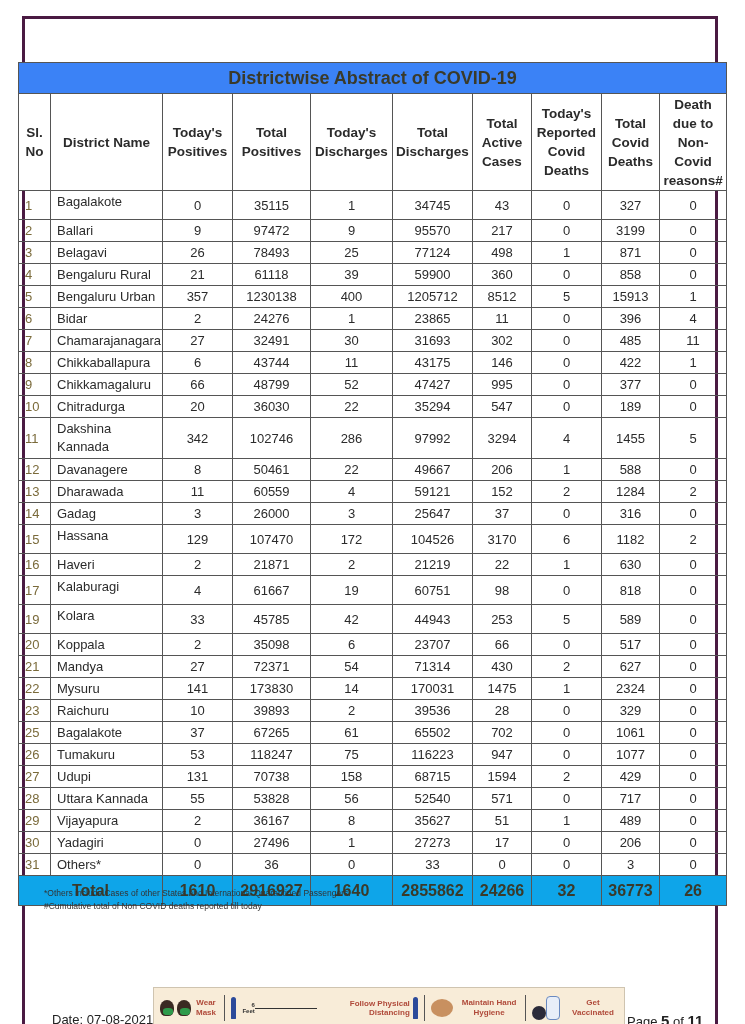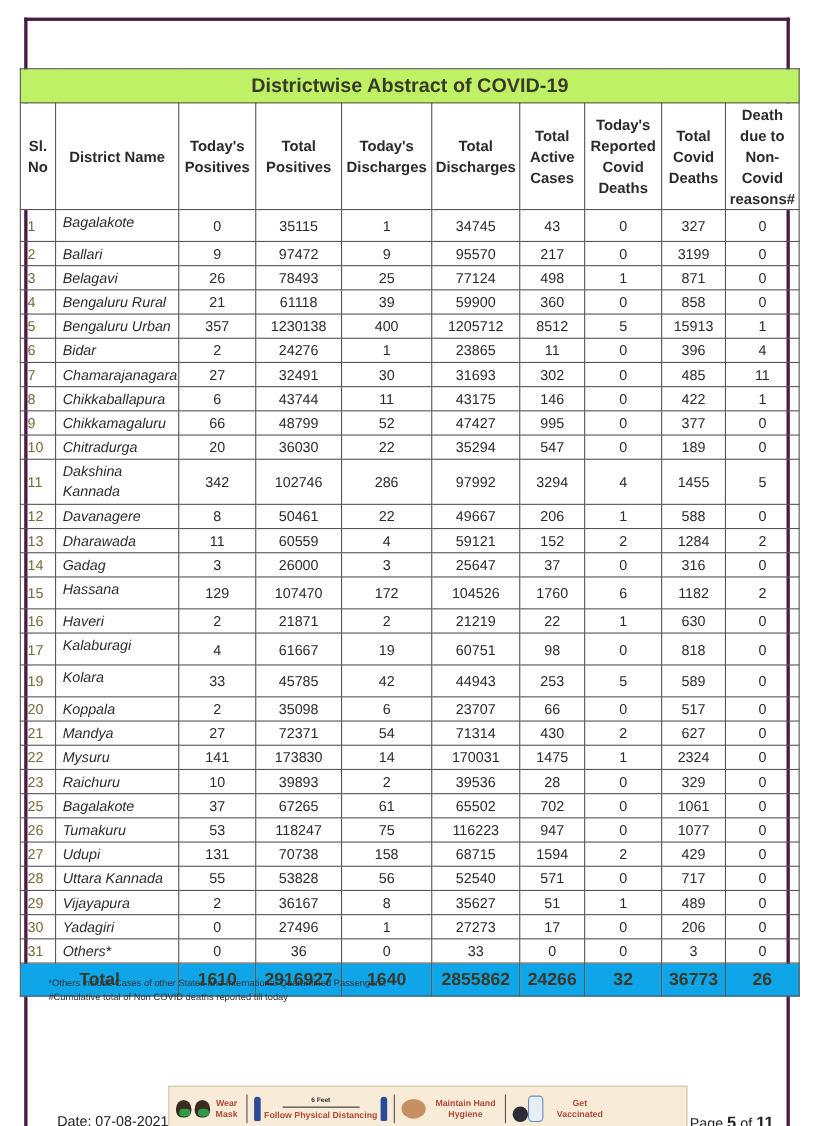--- a/index.html
+++ b/index.html
@@ -1,39 +1,39 @@
 <!DOCTYPE html>
 <html><head>
 <meta charset="utf-8">
 <style>
   html, body { margin:0; padding:0; background:#ffffff; }
   body { width:745px; height:1024px; position:relative; overflow:hidden; font-family:"Liberation Sans", sans-serif; color:#2b2b2b; }
   .frame { position:absolute; left:22px; top:16px; width:696px; height:1020px; border:3px solid #4a1a42; border-bottom:none; box-sizing:border-box; }
   .tbl-wrap { position:absolute; left:18px; top:62px; width:708px; }
   table { border-collapse:collapse; width:708px; table-layout:fixed; font-size:13px; }
   td, th { border:1px solid #555; padding:0 2px; text-align:center; vertical-align:middle; }
-  .title-row th { background:#bef264; font-size:18px; font-weight:bold; color:#3a3a2a; height:30px; border:1.5px solid #555; }
+  .title-row th { background:#3b82f6; font-size:18px; font-weight:bold; color:#3a3a2a; height:30px; border:1.5px solid #555; }
   .hdr th { background:#ffffff; font-weight:bold; font-size:13.5px; line-height:19px; height:96px; color:#2b2b2b; }
   td.sl { color:#7a6a3a; text-align:left; padding-left:6px; font-size:13px; }
-  td.name { text-align:left; padding-left:6px; vertical-align:top; padding-top:2px; line-height:18px;font-style:italic; }
+  td.name { text-align:left; padding-left:6px; vertical-align:top; padding-top:2px; line-height:18px; }
   tr.row td { height:19px; }
   tr.row.tall td { height:38px; }
   tr.row.med td { height:26px; }
   tr.total td { background:#0ea5e9; font-weight:bold; font-size:16px; height:29px; color:#3a3a2a; }
   .notes { position:absolute; left:44px; top:887px; font-size:8.5px; color:#333; line-height:13px; }
   .footer-date { position:absolute; left:52px; top:1012px; font-size:13px; color:#222; }
   .footer-page { position:absolute; left:627px; top:1012px; font-size:13px; color:#222; }
   .footer-page b { font-size:15px; }
   .banner { position:absolute; left:153px; top:987px; width:470px; height:40px; background:#f8ecd8; border:1px solid #cfc4b0; display:flex; align-items:center; font-size:8px; font-weight:bold; color:#b04a3a; }
   .bseg { display:flex; align-items:center; height:100%; padding:0 6px; }
   .sep { width:1px; height:26px; background:#555; }
   .face { width:14px; height:16px; border-radius:50% 50% 40% 40%; background:#3a2a22; position:relative; margin-right:3px; }
   .face::after { content:""; position:absolute; left:3px; bottom:1px; width:10px; height:7px; background:#2e9a4a; border-radius:40%; }
   .person { width:6px; height:22px; background:#2c4a9a; border-radius:3px 3px 1px 1px; }
-  .arrow-wrap { display:flex; flex-direction:column; align-items:center; margin:0 3px; color:#b04a3a; }
+  .arrow-wrap { display:flex; align-items:center; margin:0 3px; color:#b04a3a;text-align:right; }
   .arrow { width:70px; height:1px; background:#333; margin:2px 0; position:relative; }
   .six { font-size:6px; color:#333; }
   .hands { width:22px; height:18px; background:#c89060; border-radius:50%; margin-right:6px; }
   .vax { width:28px; height:24px; position:relative; margin-right:8px; }
   .vax .k { position:absolute; left:0; bottom:0; width:14px; height:14px; border-radius:50%; background:#2b2b3a; }
   .vax .d { position:absolute; right:0; top:0; width:12px; height:22px; background:#e8eef8; border:1px solid #6a8ac0; border-radius:4px; }
   .btxt { text-align:center; line-height:10px; }
 </style>
 </head>
 <body>
@@ -240,21 +240,21 @@
           <td>316</td>
           <td>0</td>
         </tr>
         <tr class="row med">
           <td class="sl">15</td>
           <td class="name">Hassana</td>
           <td>129</td>
           <td>107470</td>
           <td>172</td>
           <td>104526</td>
-          <td>1760</td>
+          <td>3170</td>
           <td>6</td>
           <td>1182</td>
           <td>2</td>
         </tr>
         <tr class="row">
           <td class="sl">16</td>
           <td class="name">Haveri</td>
           <td>2</td>
           <td>21871</td>
           <td>2</td>

